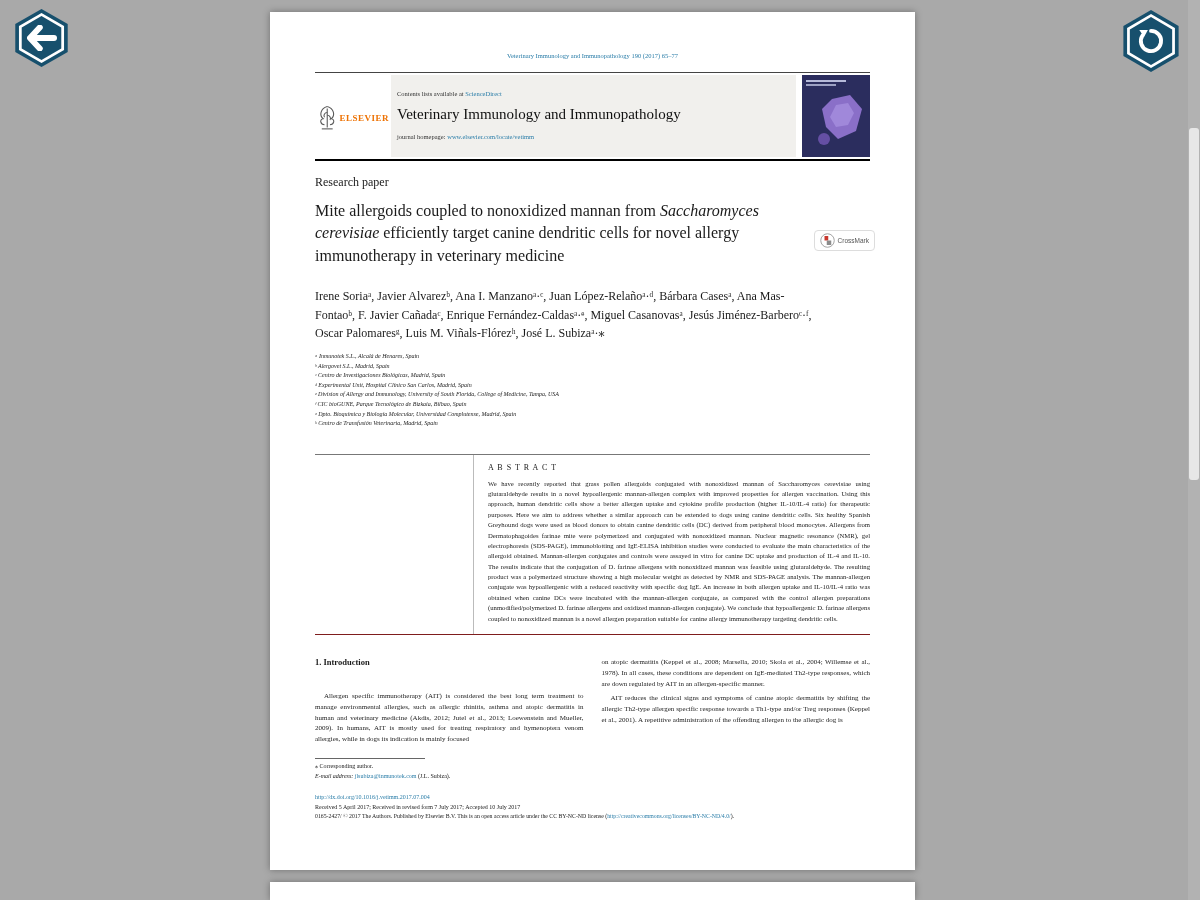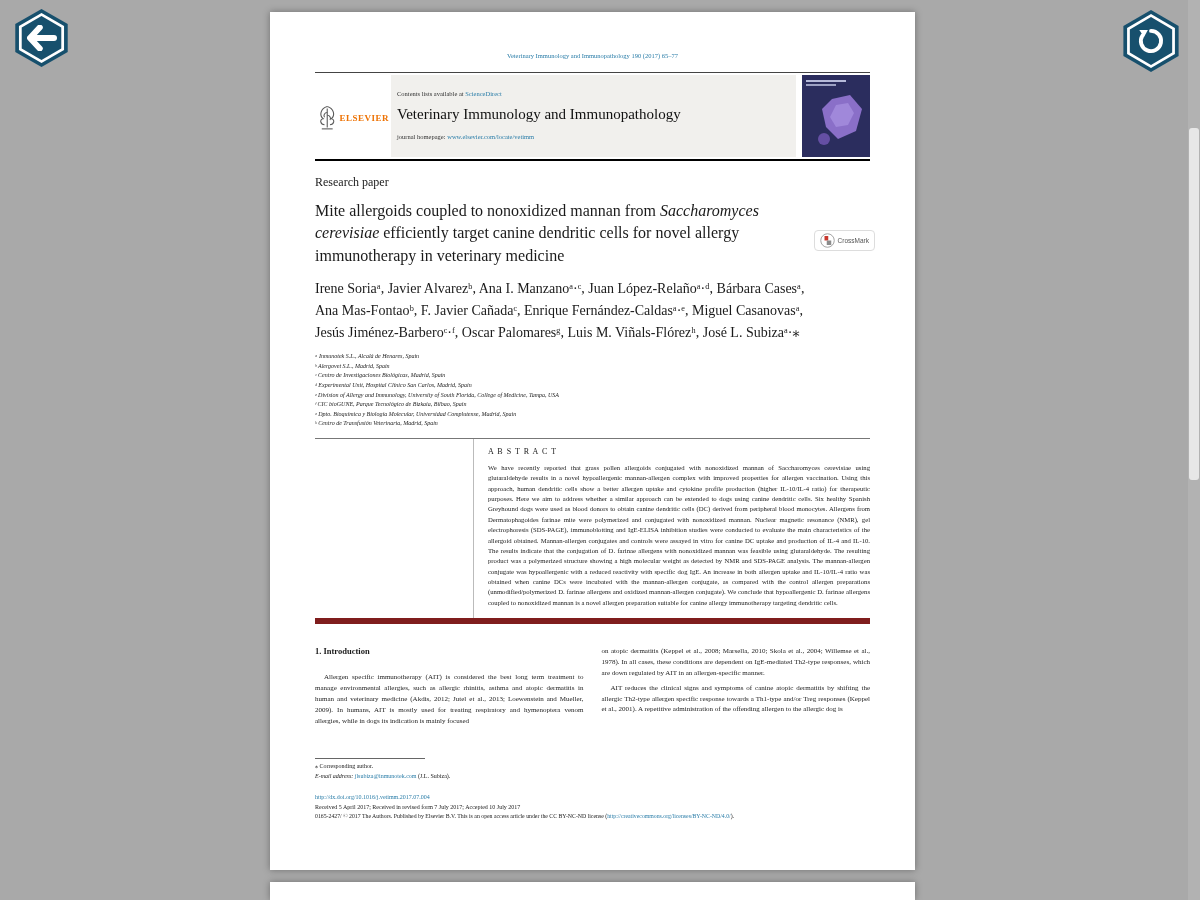--- a/index.html
+++ b/index.html
@@ -48,34 +48,34 @@
   .jh-home{font-size:6.5px;color:#333;}
   .jh-cover{width:68px;background:#2b2d5e;position:relative;overflow:hidden;}
 
   .rp-label{font-size:12px;margin:14px 0 0 0;}
 
   .title{font-size:16px;font-weight:normal;line-height:1.4;margin:10px 0 0 0;width:480px;}
   .crossmark{position:absolute;right:40px;top:218px;display:flex;align-items:center;gap:3px;
     border:1px solid #ddd;border-radius:4px;padding:2px 5px;background:#fff;}
   .crossmark span{font-size:6.5px;color:#555;font-family:"Liberation Sans","DejaVu Sans",sans-serif;}
 
-  .authors{font-size:14px;line-height:1.55;margin-top:11px;width:500px;}
+  .authors{font-size:12px;line-height:1.55;margin-top:20px;width:500px;}
   .affils{margin-top:9px;}
   .affil{font-size:6px;font-style:italic;line-height:1.6;color:#222;}
 
-  .abstract-row{border-top:1px solid #777;border-bottom:6px solid #7f1d1d;display:flex;margin-top:9px;}
+  .abstract-row{border-top:1px solid #777;border-bottom:1px solid #7f1d1d;display:flex;margin-top:25px;}
   .info-col{width:158px;border-right:1px solid #bbb;}
   .abs-col{flex:1;padding:8px 0 10px 14px;}
   .abs-head{font-size:8px;letter-spacing:1px;margin-bottom:7px;}
   .abs-text{font-size:6.7px;line-height:1.55;text-align:justify;color:#1c1c1c;}
 
   .intro{margin-top:22px;}
   .cols{display:flex;gap:18px;}
   .col{flex:1;}
-  .sec-head{font-size:8.5px;font-weight:bold;margin-bottom:16px;}
+  .sec-head{font-size:8.5px;font-weight:bold;margin-bottom:24px;}
   .body-p{font-size:7px;line-height:1.55;text-align:justify;margin:0 0 4px 0;color:#1c1c1c;}
   .body-p.indent{text-indent:9px;}
 
   .foot-abs{position:absolute;left:45px;right:45px;bottom:48px;}
   .fn-rule{width:110px;border-top:1px solid #666;margin-bottom:3px;}
   .fn-line{font-size:6px;line-height:1.6;}
   .bottom-block{margin-top:12px;}
   .bottom-block div, .bottom-block a{font-size:6px;line-height:1.6;display:block;}
   .bottom-block .inlineline{display:block;}
   .bottom-block .inlineline span, .bottom-block .inlineline a{display:inline;font-size:5.8px;}

